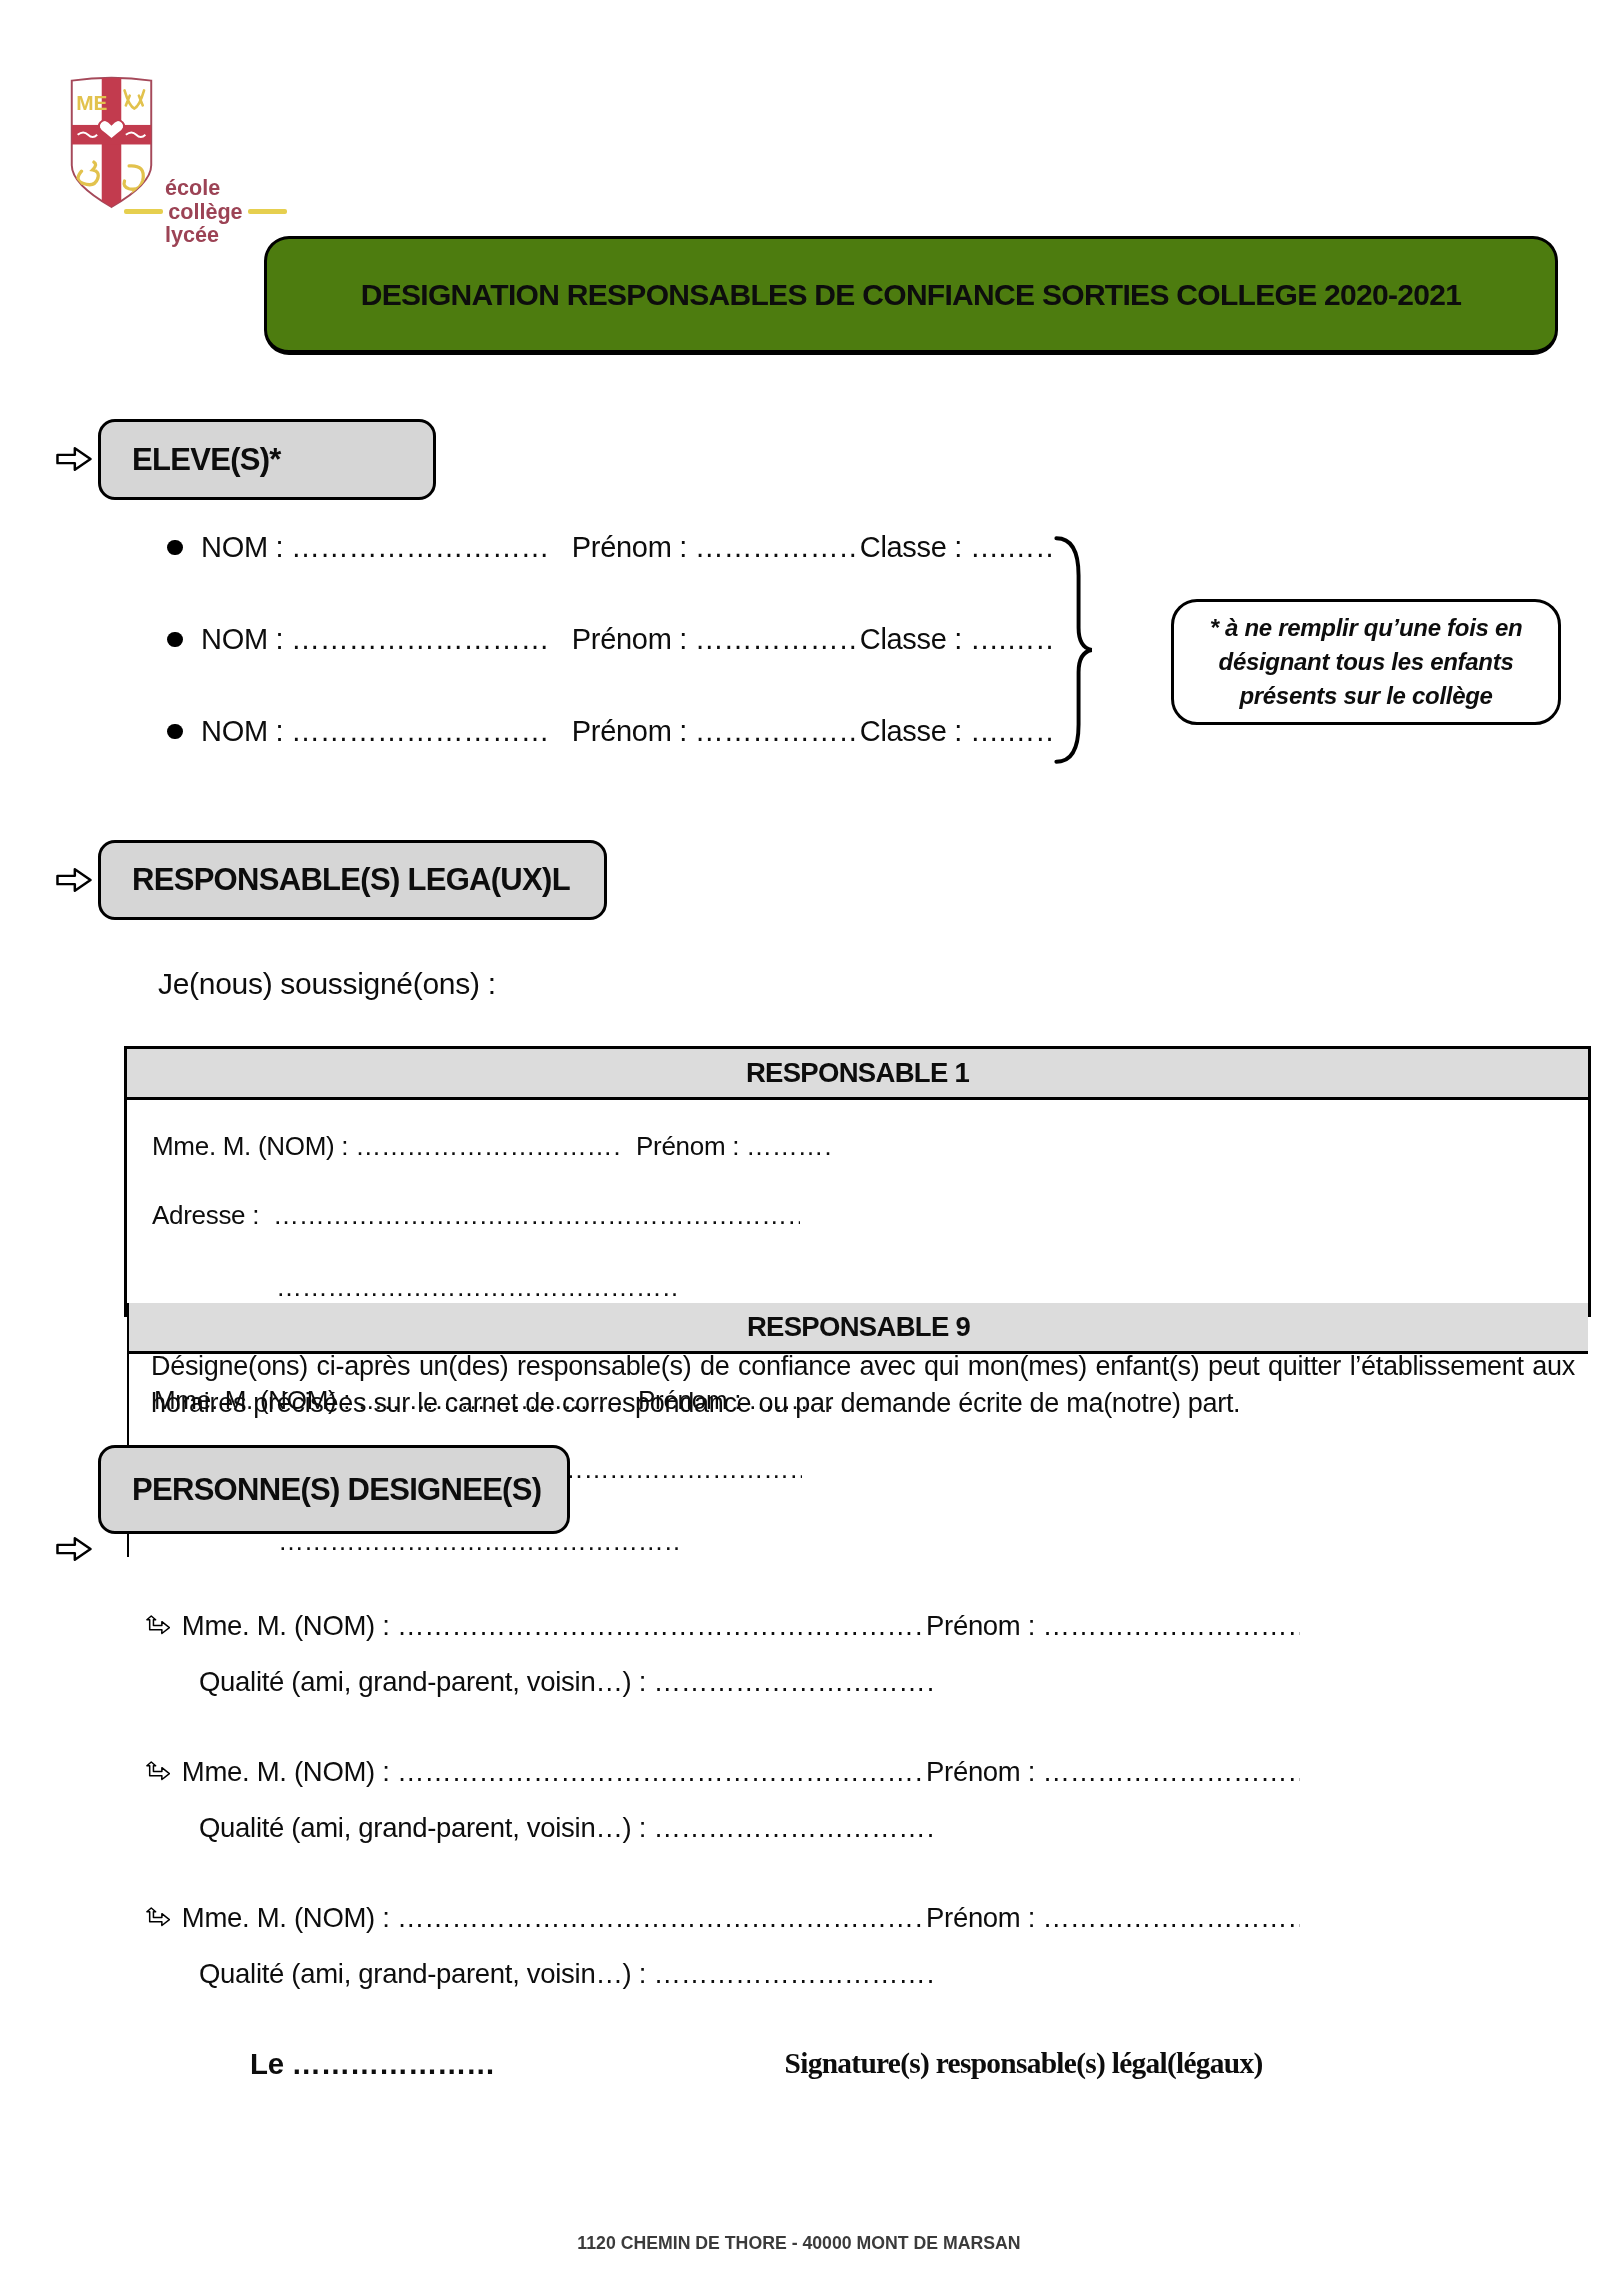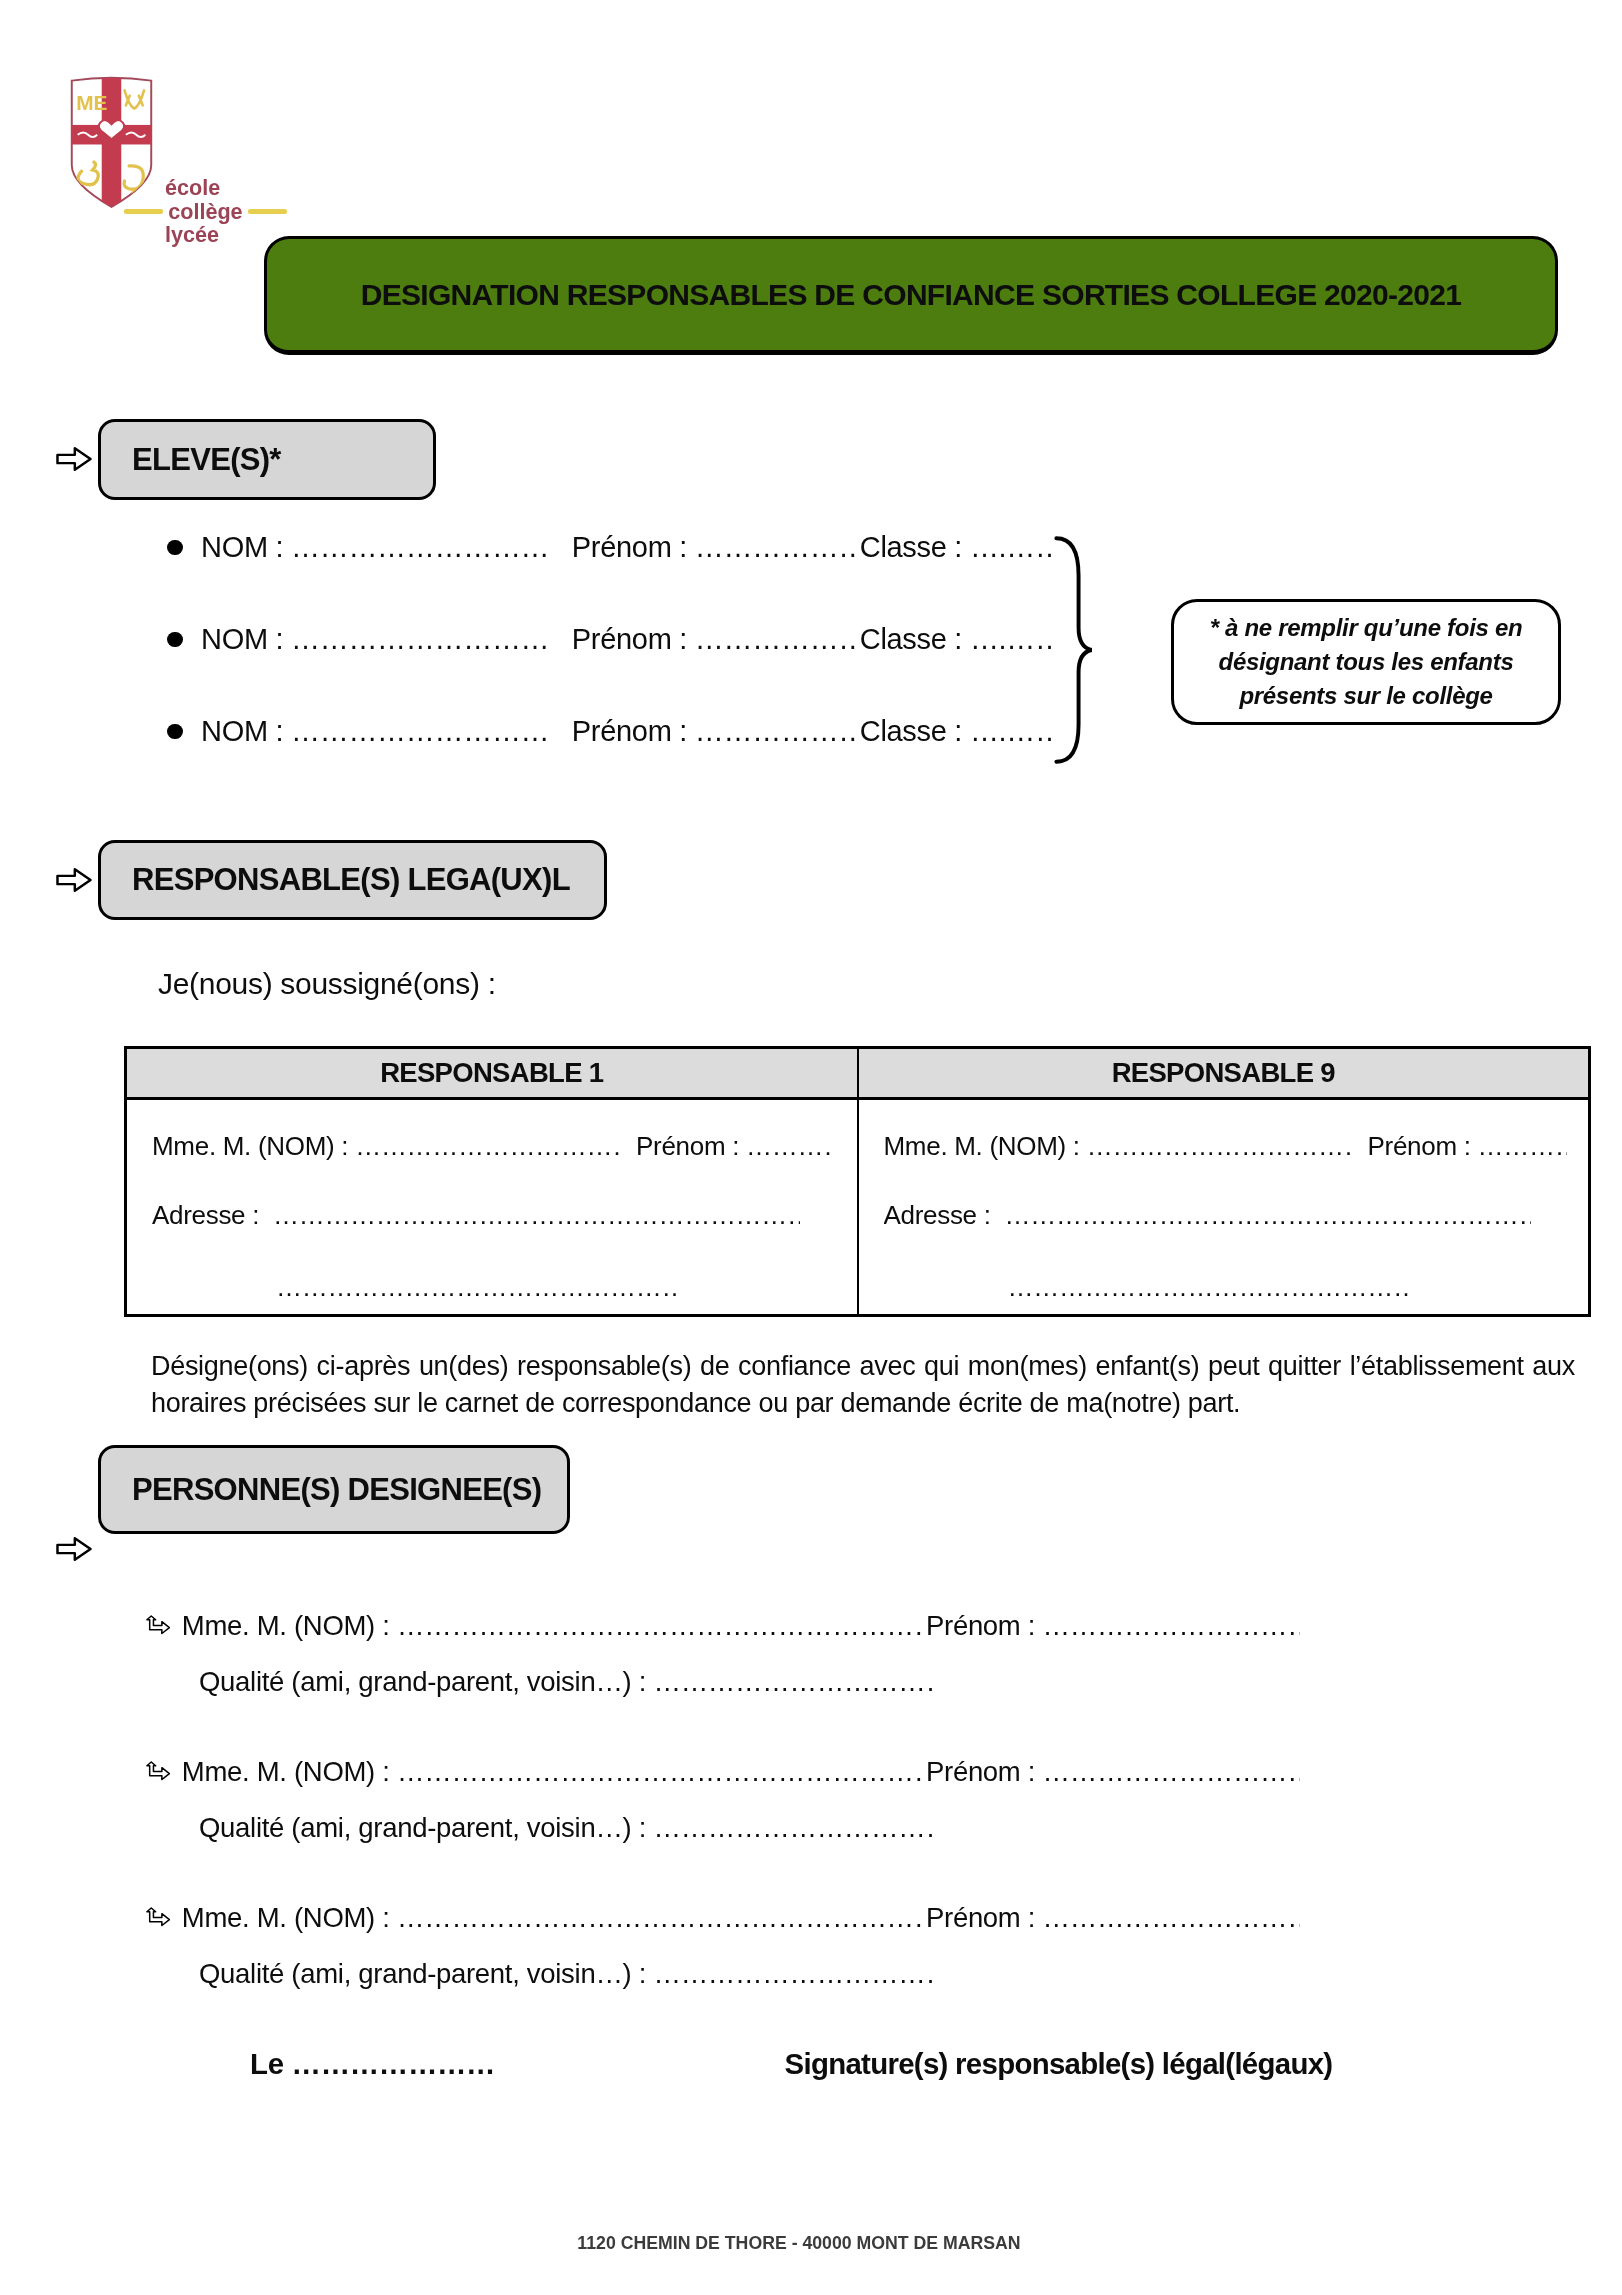--- a/index.html
+++ b/index.html
@@ -53,21 +53,21 @@
   .note-box {
     position:absolute; left:1171px; top:599px; width:390px; height:126px;
     background:#fff; border:3.3px solid #000; border-radius:26px;
     display:flex; align-items:center; justify-content:center; text-align:center;
     font-size:24px; font-style:italic; font-weight:600; line-height:34px; padding:0 19.6px;
   }
 
   
   .intro-line { position:absolute; left:158px; top:967px; font-size:30px; }
   .resp-table { position:absolute; left:124px; top:1046px; width:1467px; height:271px;
-    border:3.3px solid #000; border-top-width:3.9px; display:flex; background:#fff; }
+    border:3.3px solid #000; border-top-width:3.9px; display:flex; background:#fff;flex-direction:column; }
   .resp-col { flex:1; display:flex; flex-direction:column; min-width:0; }
   .resp-col + .resp-col { border-left:2.6px solid #000; }
   .resp-header { height:51px; background:#dcdcdc; border-bottom:3.9px solid #000;
     display:flex; align-items:center; justify-content:center;
     font-weight:bold; font-size:27.5px; letter-spacing:-0.7px; }
   .resp-body { flex:1; padding:31px 18.3px 0 25px; font-size:26px; overflow:hidden; }
   .cell-line { white-space:nowrap; overflow:hidden; }
   .cl-identity { margin-bottom:38px; }
   .cl-adresse  { margin-bottom:41px; }
   .cl-cont { padding-left:124px; }
@@ -83,21 +83,21 @@
   .entry { position:absolute; left:145px; width:1296px; }
   .entry-line1 { display:flex; align-items:center; font-size:27.5px; white-space:nowrap; }
   .bent-icon { width:25px; height:22px; margin-right:11.8px; flex:none; }
   .entry-line2 { margin:23.6px 0 0 54px; font-size:27.5px; white-space:nowrap; }
   .en-id-dots     { width:529px; }
   .en-prenom-dots { width:257px; }
   .en-qual-dots   { width:280px; }
 
   .sign-row { position:absolute; left:250px; top:2027px; width:1191px;
     display:flex; font-weight:bold; font-size:29.4px;margin-top:20px; }
-  .sign-right { margin-left:289px; letter-spacing:-0.7px; }
+  .sign-right { margin-left:289px; letter-spacing:-0.7px;font-family:Liberation Serif, serif; }
   .le-dots { width:204px; font-weight:bold; }
 
   .footer { position:absolute; left:0; top:2233px; width:1598px; text-align:center;
     font-size:17.7px; font-weight:600; color:#3b3b3b; letter-spacing:0; }
 </style>
 </head>
 <body>
 
 <div class="page">
 

